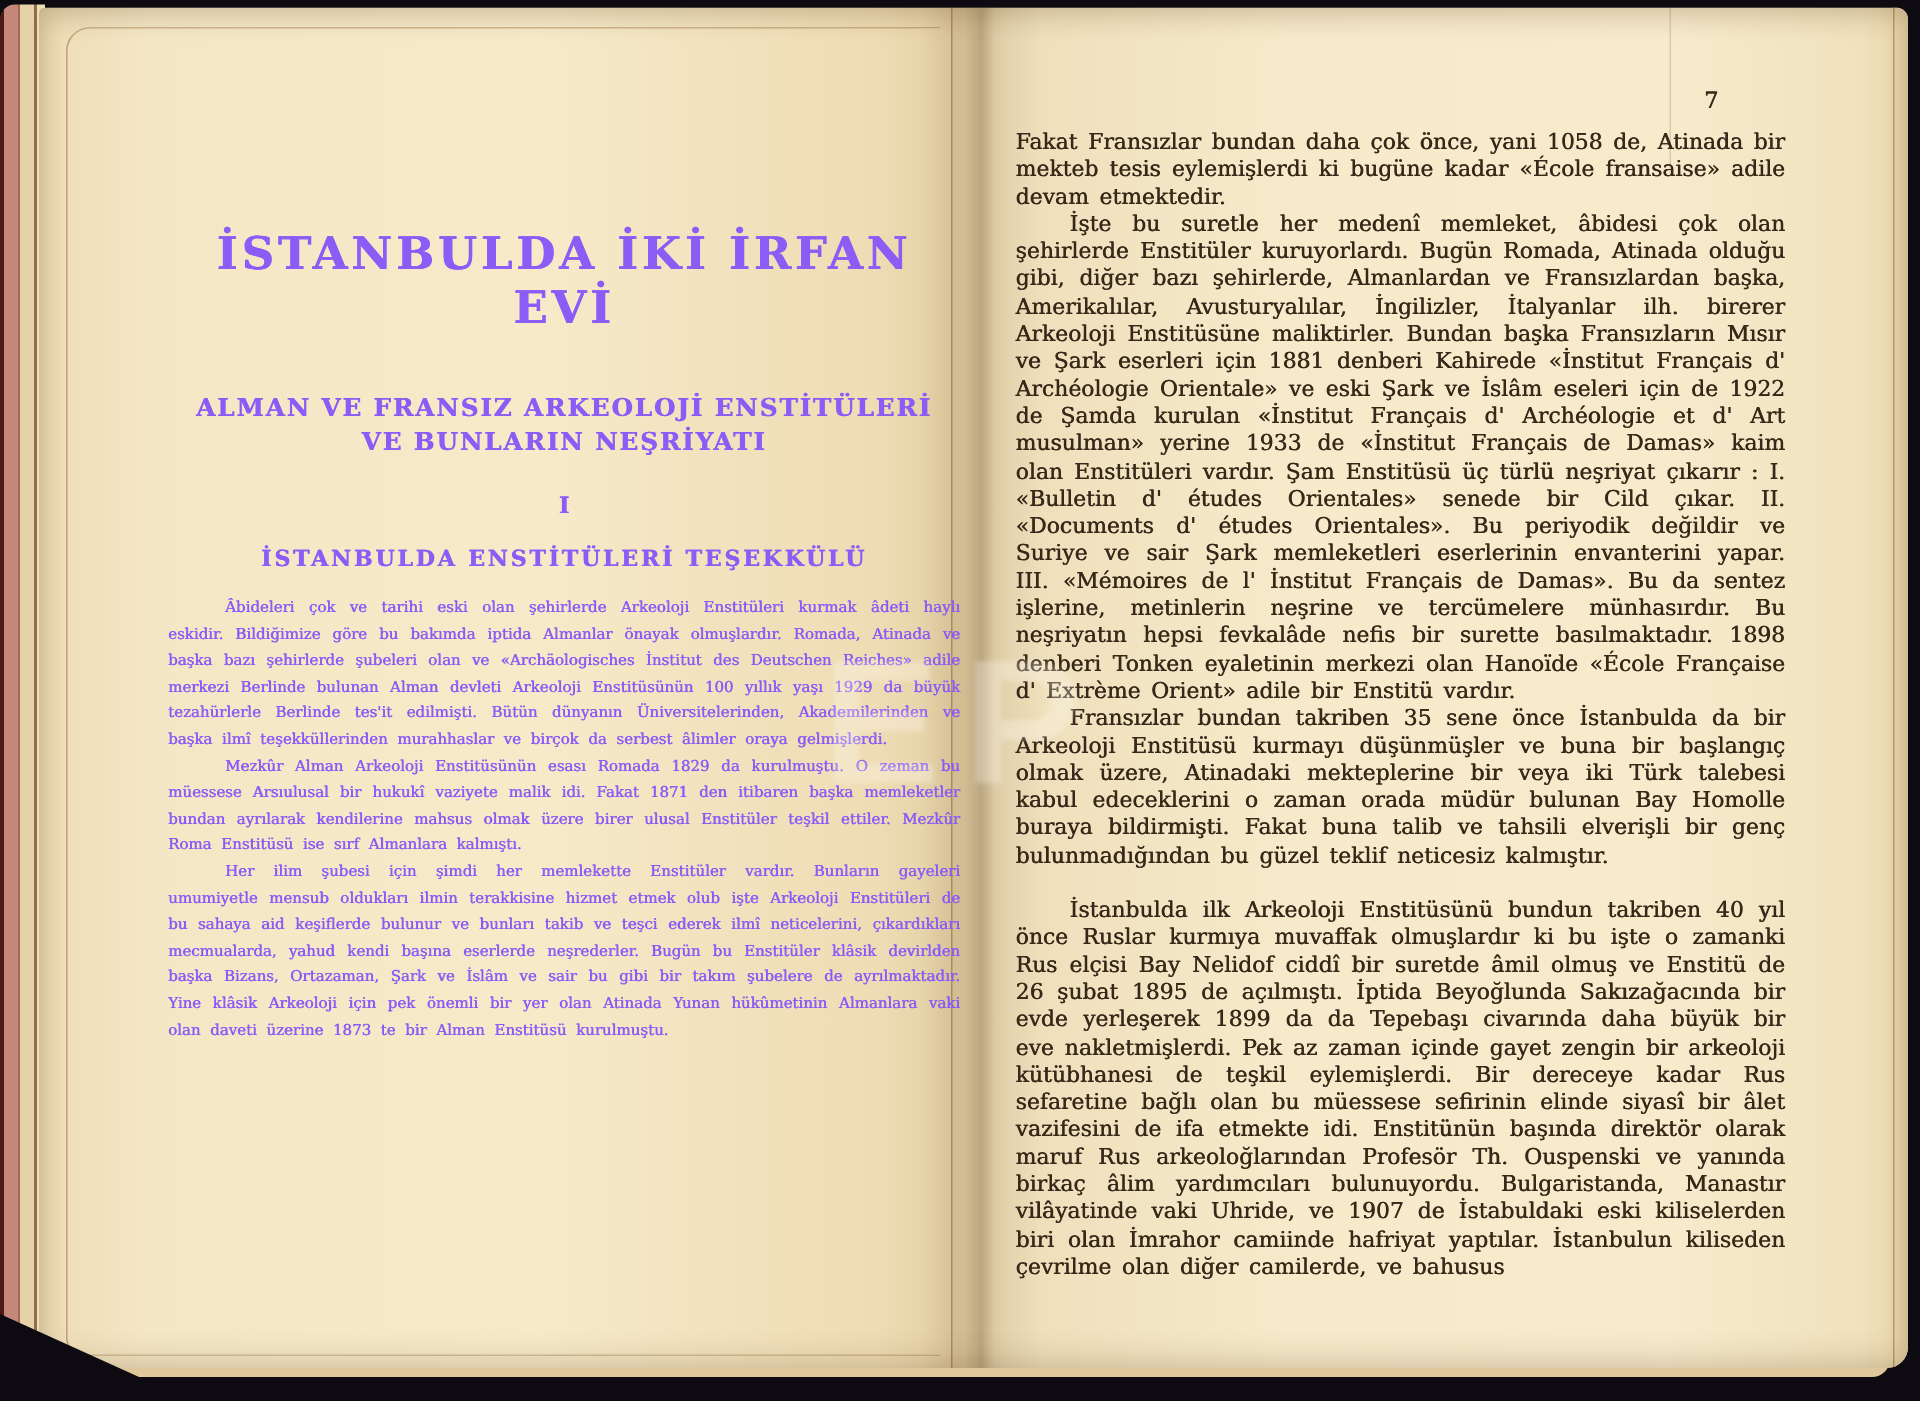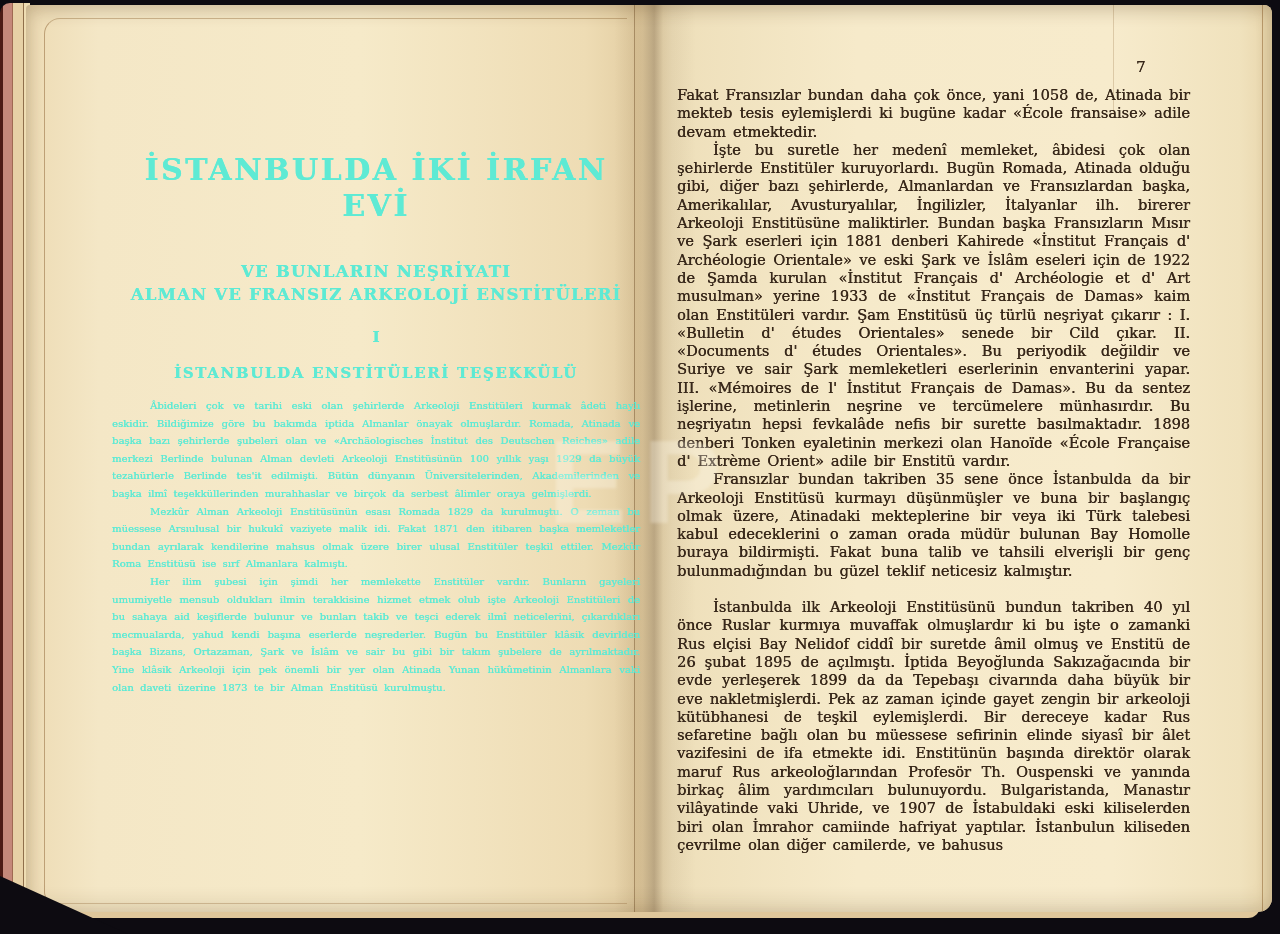--- a/index.html
+++ b/index.html
@@ -73,21 +73,21 @@
     clip-path:polygon(0 0,100% 100%,0 100%);
   }
   
   .watermark{
     position:absolute;left:522px;top:418px;z-index:5;pointer-events:none;
     font-family:"Liberation Sans",sans-serif;font-weight:bold;
     font-size:118px;letter-spacing:16px;line-height:1;
     color:rgba(255,252,243,.30);filter:blur(1.6px);
   }
   
-  .left-content{position:absolute;left:86px;top:147px;width:528px;color:#5eead4;}
+  .left-content{position:absolute;left:86px;top:147px;width:528px;color:#8b5cf6;}
   .right-content{position:absolute;left:651px;top:81px;width:513px;color:#38281a;}
   .ink{text-shadow:0.35px 0 0 currentColor;}
   .title{
     font-size:30px;line-height:36px;font-weight:bold;letter-spacing:2.5px;
     text-align:center;margin:0 0 36px 0;
   }
   .subtitle{font-size:16.5px;line-height:23px;font-weight:bold;letter-spacing:1.2px;text-align:center;margin:0;}
   .subtitle-block{margin:0 0 22px 0;}
   .section-num{font-size:15px;line-height:18px;font-weight:bold;text-align:center;margin:0 0 17px 0;}
   .heading{font-size:16.5px;line-height:21px;font-weight:bold;letter-spacing:1px;text-align:center;margin:0 0 15px 0;}
@@ -119,22 +119,22 @@
   <div class="gutter"></div>
   <div class="gutter-line"></div>
   <div class="right-page-crease"></div>
   <div class="right-edge"></div>
 
   <div class="watermark">EP</div>
 
   <div class="left-content ink">
     <h1 class="title">İSTANBULDA İKİ İRFAN EVİ</h1>
     <div class="subtitle-block">
+      <p class="subtitle">ALMAN VE FRANSIZ ARKEOLOJİ ENSTİTÜLERİ</p>
       <p class="subtitle">VE BUNLARIN NEŞRİYATI</p>
-      <p class="subtitle">ALMAN VE FRANSIZ ARKEOLOJİ ENSTİTÜLERİ</p>
     </div>
     <p class="section-num">I</p>
     <p class="subheading">İSTANBULDA ENSTİTÜLERİ TEŞEKKÜLÜ</p>
     <p class="para">Âbideleri çok ve tarihi eski olan şehirlerde Arkeoloji Enstitüleri kurmak âdeti haylı eskidir. Bildiğimize göre bu bakımda iptida Almanlar önayak olmuşlardır. Romada, Atinada ve başka bazı şehirlerde şubeleri olan ve «Archäologisches İnstitut des Deutschen Reiches» adile merkezi Berlinde bulunan Alman devleti Arkeoloji Enstitüsünün 100 yıllık yaşı 1929 da büyük tezahürlerle Berlinde tes'it edilmişti. Bütün dünyanın Üniversitelerinden, Akademilerinden ve başka ilmî teşekküllerinden murahhaslar ve birçok da serbest âlimler oraya gelmişlerdi.</p>
     <p class="para">Mezkûr Alman Arkeoloji Enstitüsünün esası Romada 1829 da kurulmuştu. O zeman bu müessese Arsıulusal bir hukukî vaziyete malik idi. Fakat 1871 den itibaren başka memleketler bundan ayrılarak kendilerine mahsus olmak üzere birer ulusal Enstitüler teşkil ettiler. Mezkûr Roma Enstitüsü ise sırf Almanlara kalmıştı.</p>
     <p class="para">Her ilim şubesi için şimdi her memlekette Enstitüler vardır. Bunların gayeleri umumiyetle mensub oldukları ilmin terakkisine hizmet etmek olub işte Arkeoloji Enstitüleri de bu sahaya aid keşiflerde bulunur ve bunları takib ve teşci ederek ilmî neticelerini, çıkardıkları mecmualarda, yahud kendi başına eserlerde neşrederler. Bugün bu Enstitüler klâsik devirlden başka Bizans, Ortazaman, Şark ve İslâm ve sair bu gibi bir takım şubelere de ayrılmaktadır. Yine klâsik Arkeoloji için pek önemli bir yer olan Atinada Yunan hükûmetinin Almanlara vaki olan daveti üzerine 1873 te bir Alman Enstitüsü kurulmuştu.</p>
   </div>
 
   <div class="page-number ink">7</div>
   <div class="right-content ink">

